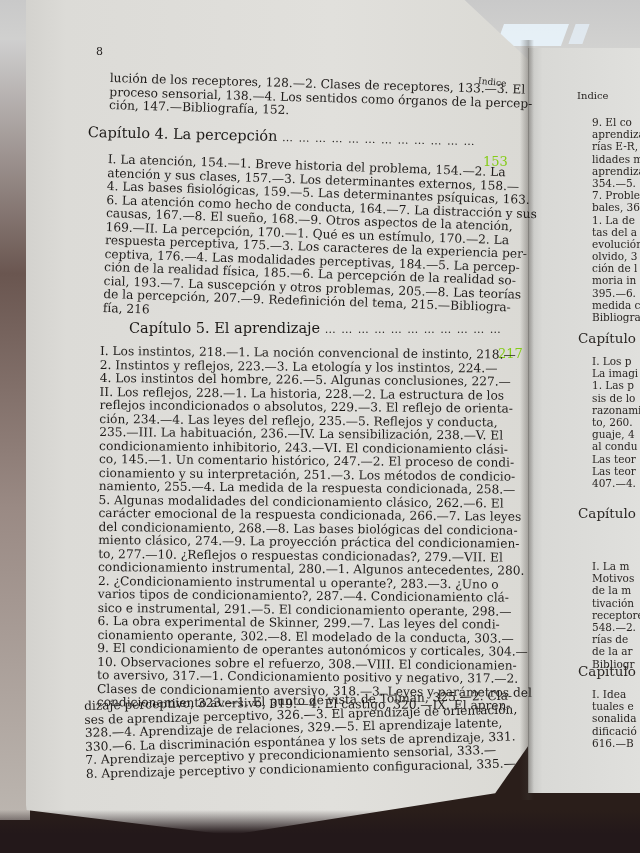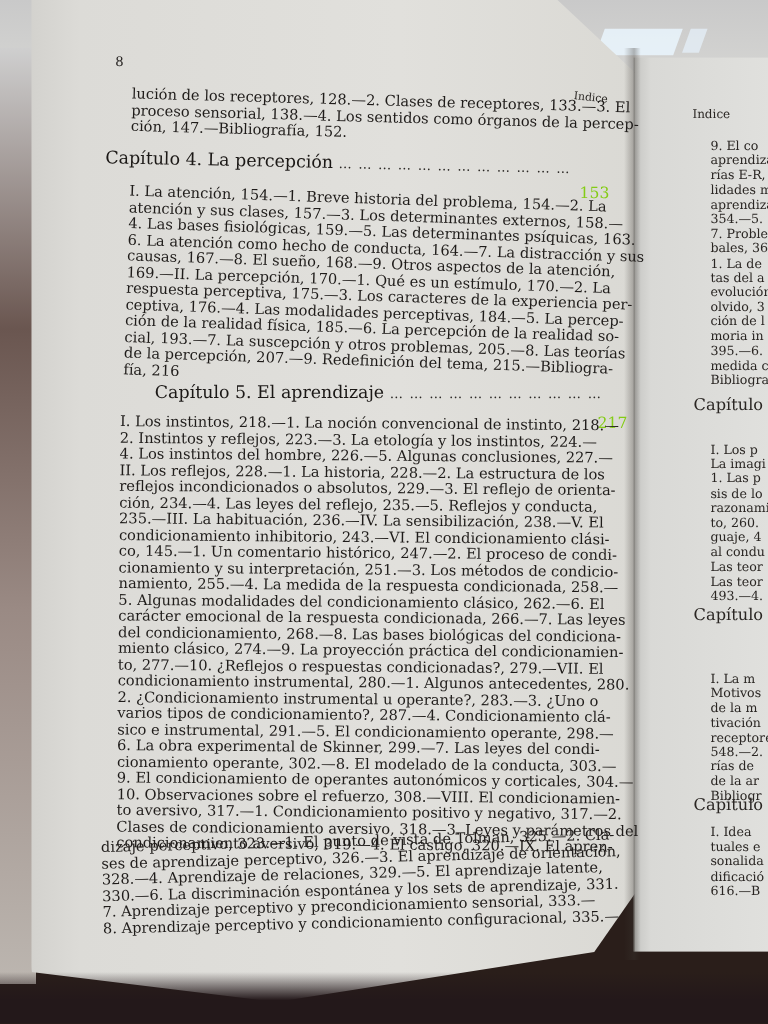--- a/index.html
+++ b/index.html
@@ -171,32 +171,32 @@
   <div>evolución</div>
   <div>olvido, 3</div>
   <div>ción de l</div>
   <div>moria in</div>
   <div>395.—6.</div>
   <div>medida c</div>
   <div>Bibliogra</div>
 </div>
 
 <div class="right-text right-cap" style="top:330px">Capítulo 6</div>
-<div class="right-text right-lines" style="top:369px">
+<div class="right-text right-lines" style="top:355px">
   <div>I. Los p</div>
   <div>La imagi</div>
   <div>1. Las p</div>
   <div>sis de lo</div>
   <div>razonami</div>
   <div>to, 260.</div>
   <div>guaje, 4</div>
   <div>al condu</div>
   <div>Las teor</div>
   <div>Las teor</div>
-  <div>493.—4.</div>
+  <div>407.—4.</div>
 </div>
 
 <div class="right-text right-cap" style="top:505px">Capítulo 7</div>
 <div class="right-text right-lines" style="top:560px">
   <div>I. La m</div>
   <div>Motivos</div>
   <div>de la m</div>
   <div>tivación</div>
   <div>receptores</div>
   <div>548.—2.</div>

